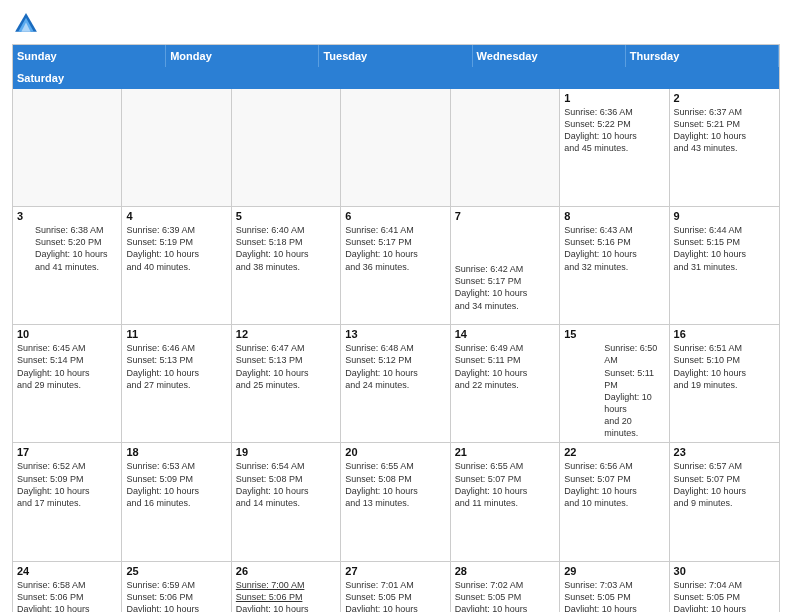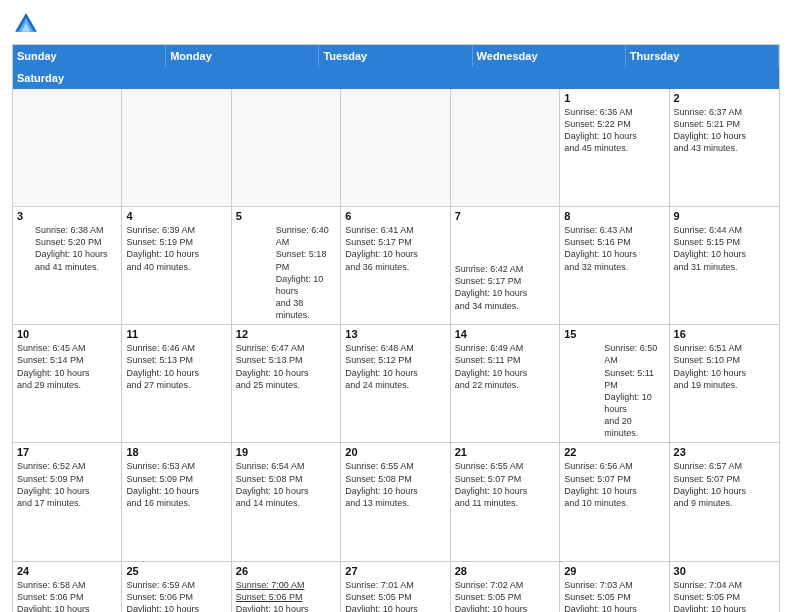--- a/index.html
+++ b/index.html
@@ -168,21 +168,21 @@
           </div>
           <div class="cal-cell">
             <div class="day-num">4</div>
             <div class="day-info" style="white-space: pre-line;">Sunrise: 6:39 AM
 Sunset: 5:19 PM
 Daylight: 10 hours
 and 40 minutes.</div>
           </div>
           <div class="cal-cell">
             <div class="day-num">5</div>
-            <div class="day-info" style="white-space: pre-line; margin-left: 40px;">Sunrise: 6:40 AM
+            <div class="day-info" style="white-space: pre-line;">Sunrise: 6:40 AM
 Sunset: 5:18 PM
 Daylight: 10 hours
 and 38 minutes.</div>
           </div>
           <div class="cal-cell">
             <div class="day-num">6</div>
             <div class="day-info" style="white-space: pre-line;">Sunrise: 6:41 AM
 Sunset: 5:17 PM
 Daylight: 10 hours
 and 36 minutes.</div>

